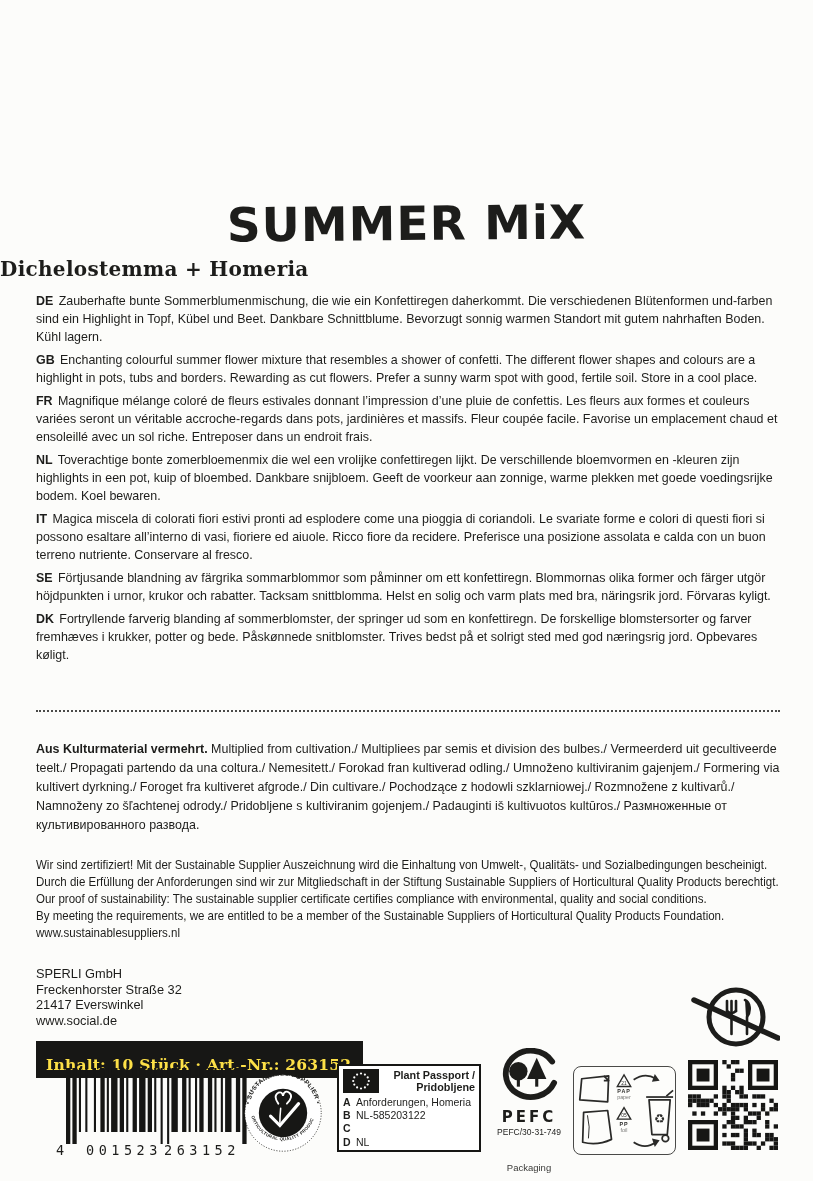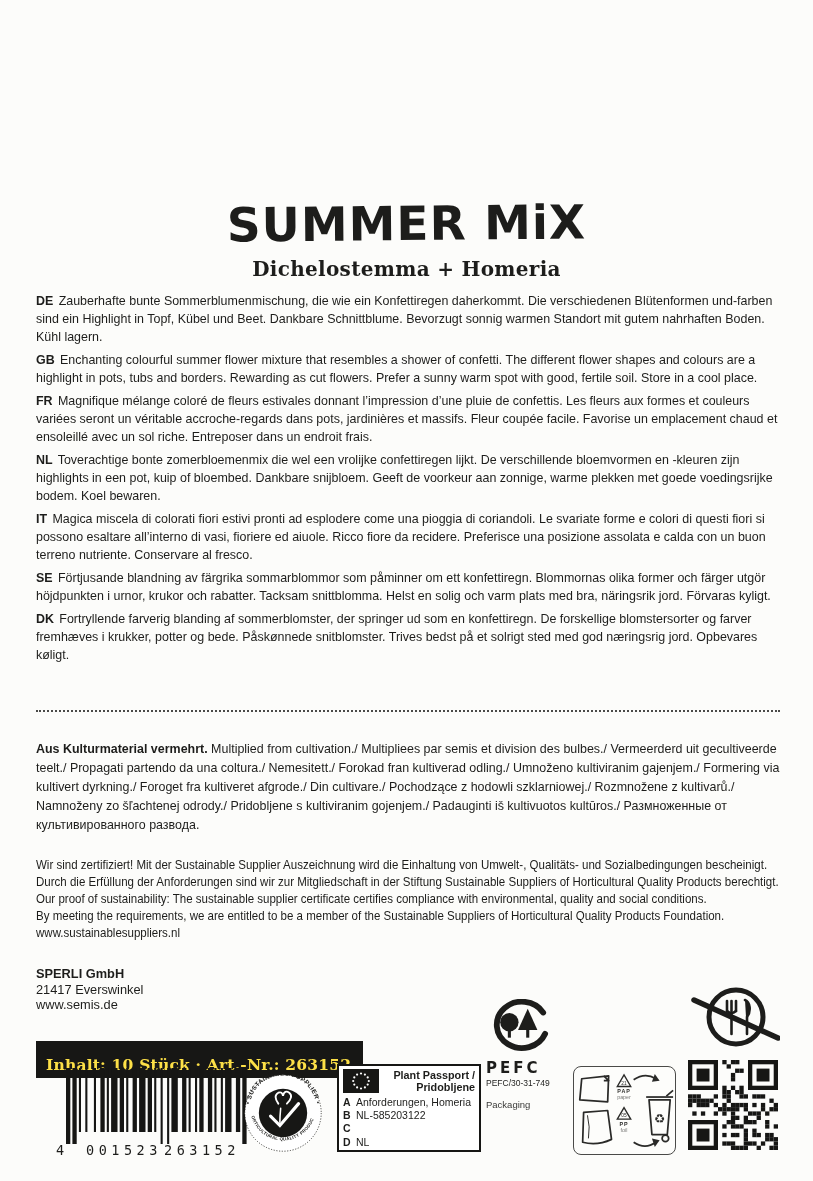--- a/index.html
+++ b/index.html
@@ -2,57 +2,57 @@
 <html><head>
 <meta charset="utf-8">
 <style>
   html,body{margin:0;padding:0;background:#e8e8e6;}
   .sheet{position:relative;width:813px;height:1181px;margin:0 auto;background:#fcfcfa;
          font-family:"Liberation Sans",sans-serif;color:#1d1d1b;overflow:hidden;}
   
   .title{position:absolute;top:196px;left:0;width:100%;text-align:center;
          font-family:"DejaVu Sans",sans-serif;font-weight:700;font-size:47px;
          letter-spacing:1px;transform:rotate(-0.5deg);}
-  .subtitle{position:absolute;top:257px;left:0;width:100%;text-align:center;
+  .subtitle{position:absolute;top:257px;left:0;width:100%;
          font-family:"DejaVu Serif",serif;font-weight:700;font-size:20px;letter-spacing:.3px;}
   
   .cond{transform:scaleX(.93);transform-origin:left top;}
   
   .descs{position:absolute;left:36px;top:292px;width:800px;}
   .desc{margin:0 0 5px 0;font-size:13.4px;line-height:18px;}
   .desc b{margin-right:2px;}
   
   .rule{position:absolute;left:36px;top:710px;width:744px;border-top:2px dotted #4a4a48;}
   
   .cult{position:absolute;left:36px;top:726px;width:800px;font-size:13.4px;line-height:19px;}
   
   .sust{position:absolute;left:36px;top:856px;width:840px;transform:scaleX(.9);
         transform-origin:left top;font-size:12.8px;line-height:17px;}
   
   .addr{position:absolute;left:36px;top:966px;width:400px;font-size:12.8px;line-height:15.5px;}
-  .addr .nm{font-weight:700;}
+  .addr .nm{font-weight:400;}
   
   .banner{position:absolute;left:36px;top:1041px;background:#171715;color:#fde047;
           font-family:"DejaVu Serif",serif;font-weight:700;font-size:15.5px;
           padding:14px 12px 4px 10px;letter-spacing:.2px;}
   
   .barcode{position:absolute;left:56px;top:1066px;}
   .seal{position:absolute;left:244px;top:1074px;}
   .passport{position:absolute;left:337px;top:1064px;width:132px;height:78px;
             border:2px solid #161614;background:#fff;padding:3px 4px;font-size:10.5px;}
   .pp-head{display:flex;justify-content:space-between;align-items:flex-end;}
   .pp-title{font-weight:700;text-align:right;font-size:10.8px;line-height:12px;}
   .pp-rows{margin-top:3px;}
   .pp-row{display:flex;line-height:13.2px;}
   .pp-key{font-weight:700;width:13px;}
-  .pefc{position:absolute;left:486px;top:999px;width:86px;text-align:left;}
+  .pefc{position:absolute;left:486px;top:1048px;width:86px;text-align:center;}
   .pefc-name{font-family:"DejaVu Sans",sans-serif;font-weight:700;font-size:15px;
              letter-spacing:3px;margin-top:-2px;}
   .pefc-code{font-size:8.5px;margin-top:1px;}
-  .pefc-label{font-size:9.5px;margin-top:11px;color:#3a3a38;}
+  .pefc-label{font-size:9.5px;margin-top:25px;color:#3a3a38;}
   .recycle{position:absolute;left:573px;top:1066px;width:101px;height:87px;
            border:1.5px solid #4a4a48;border-radius:8px;background:#fdfdfb;}
   .qr{position:absolute;left:688px;top:1060px;}
   .nofood{position:absolute;left:690px;top:980px;}
   svg text{font-family:"Liberation Sans",sans-serif;}
   .bc-digits text{font-family:"DejaVu Sans Mono",monospace;font-size:13.5px;fill:#1d1d1b;}
 </style>
 </head>
 <body>
 
@@ -78,22 +78,23 @@
   <div class="sust">
     <div>Wir sind zertifiziert! Mit der Sustainable Supplier Auszeichnung wird die Einhaltung von Umwelt-, Qualitäts- und Sozialbedingungen bescheinigt.</div>
     <div>Durch die Erfüllung der Anforderungen sind wir zur Mitgliedschaft in der Stiftung Sustainable Suppliers of Horticultural Quality Products berechtigt.</div>
     <div>Our proof of sustainability: The sustainable supplier certificate certifies compliance with environmental, quality and social conditions.</div>
     <div>By meeting the requirements, we are entitled to be a member of the Sustainable Suppliers of Horticultural Quality Products Foundation.</div>
     <div>www.sustainablesuppliers.nl</div>
   </div>
 
   <div class="addr">
     <div class="nm">SPERLI GmbH</div>
+    <div>Freckenhorster Straße 32</div>
     <div>21417 Everswinkel</div>
-    <div>www.semis.de</div>
+    <div>www.social.de</div>
   </div>
 
   <div class="nofood">
     <svg width="90" height="74" viewBox="0 0 90 74">
       <circle cx="46" cy="37" r="27" fill="none" stroke="#1d1d1b" stroke-width="5"></circle>
 
       <g stroke="#1d1d1b" stroke-width="2.6" stroke-linecap="round">
         <line x1="37" y1="21" x2="37" y2="31"></line>
         <line x1="41.5" y1="21" x2="41.5" y2="31"></line>
         <line x1="46" y1="21" x2="46" y2="31"></line>

